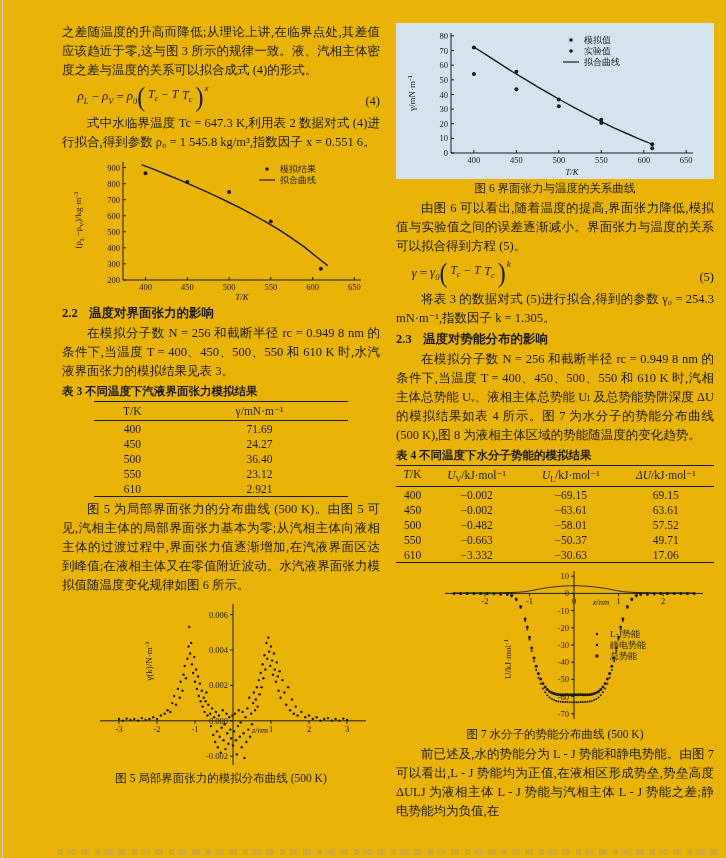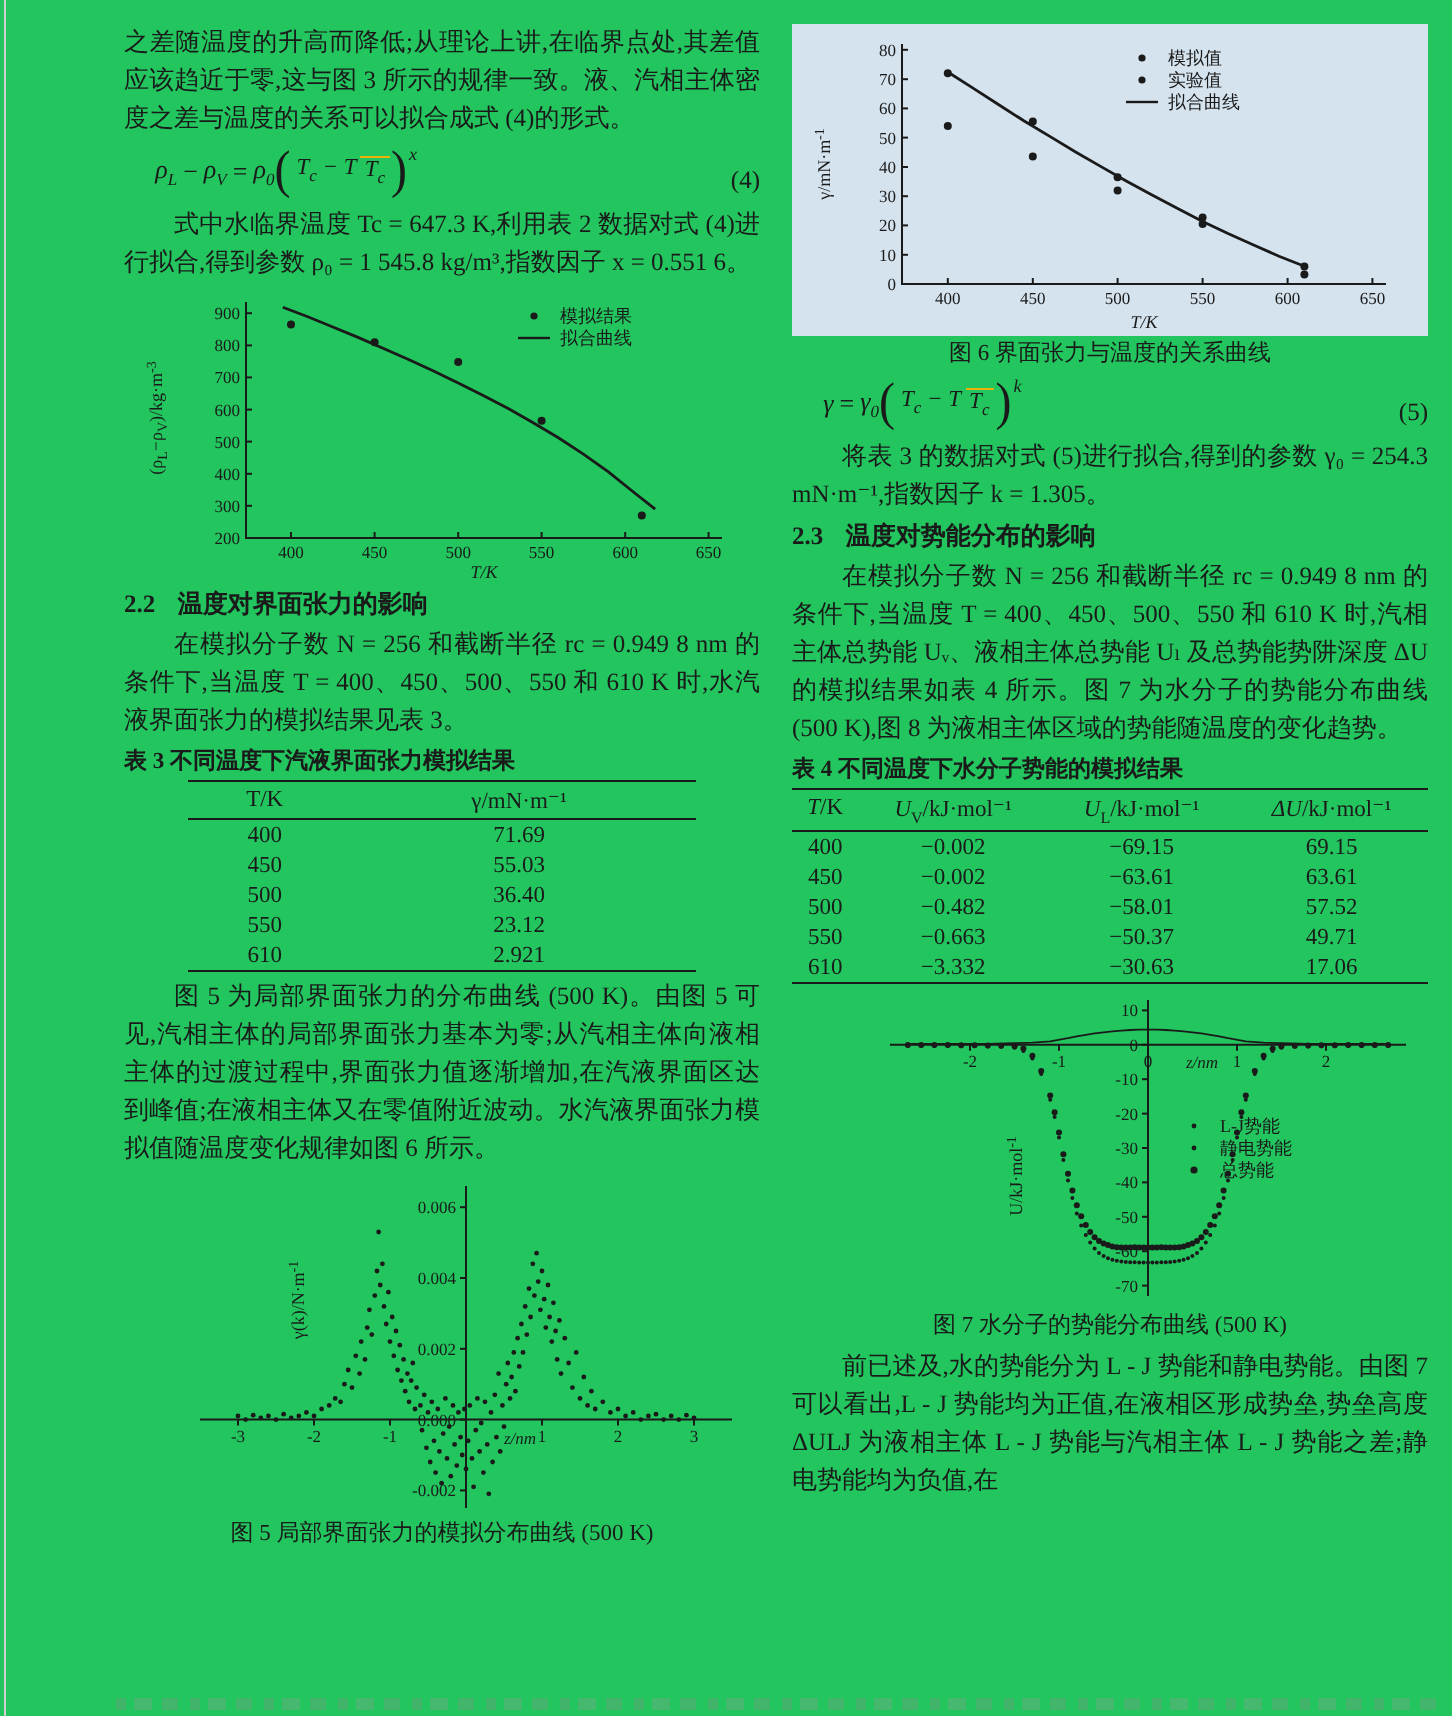--- a/index.html
+++ b/index.html
@@ -1,23 +1,23 @@
 <!DOCTYPE html>
 <html><head>
 <meta charset="utf-8">
 <style>
   html,body{margin:0;padding:0;}
   body{background:#f2f2f2;}
   .page{
     position:relative;
     width:726px;height:858px;
-    background:#22c55e;
+    background:#eab308;
     overflow:hidden;
     box-sizing:border-box;
-    padding:12px 12px 10px 62px;
+    padding:23px 12px 10px 62px;
     font-family:"Liberation Serif","DejaVu Serif",serif;
     color:#1a1a1a;
   }
   .scan-edge{position:absolute;left:2px;top:0;height:100%;width:1px;background:#cfcfcf;}
   .cols{display:flex;gap:16px;}
   .col{width:318px;}
   .para{margin:0 0 2px 0;font-size:12.5px;line-height:1.52;text-align:justify;text-indent:2em;}
   .para.noindent{text-indent:0;}
   .sec{margin:3px 0 2px 0;font-size:12.5px;font-weight:bold;}
   .sec .secnum{margin-right:0.9em;}
@@ -143,21 +143,21 @@
               <th>γ/mN·m⁻¹</th>
             </tr>
           </thead>
           <tbody>
               <tr>
                 <td>400</td>
                 <td>71.69</td>
               </tr>
               <tr>
                 <td>450</td>
-                <td>55.03</td>
+                <td>24.27</td>
               </tr>
               <tr>
                 <td>500</td>
                 <td>36.40</td>
               </tr>
               <tr>
                 <td>550</td>
                 <td>23.12</td>
               </tr>
               <tr>
@@ -402,20 +402,21 @@
               <text x="179.0" y="18.0" text-anchor="start" font-size="9">模拟值</text>
               <circle cx="166" cy="26" r="1.8" fill="#1a1a1a"></circle>
               <text x="179.0" y="29.0" text-anchor="start" font-size="9">实验值</text>
               <line x1="158.0" y1="37.0" x2="174.0" y2="37.0" stroke="#1a1a1a" stroke-width="1.2"></line>
               <text x="179.0" y="40.0" text-anchor="start" font-size="9">拟合曲线</text>
             </svg>
           </div>
         <figcaption class="figcap">图 6  界面张力与温度的关系曲线</figcaption>
       </figure>
 
+      <p class="para">由图 6 可以看出,随着温度的提高,界面张力降低,模拟值与实验值之间的误差逐渐减小。界面张力与温度的关系可以拟合得到方程 (5)。</p>
 
       <div class="equation">
         <span class="eq-body">
           <span>γ</span>
           <span class="op"> = </span>
           <span><span>γ</span><sub>0</sub></span>
           <span class="paren">(</span>
           <span class="frac">
             <span class="num"><span>T</span><sub>c</sub><span> − T</span></span>
             <span class="den"><span>T</span><sub>c</sub></span>

